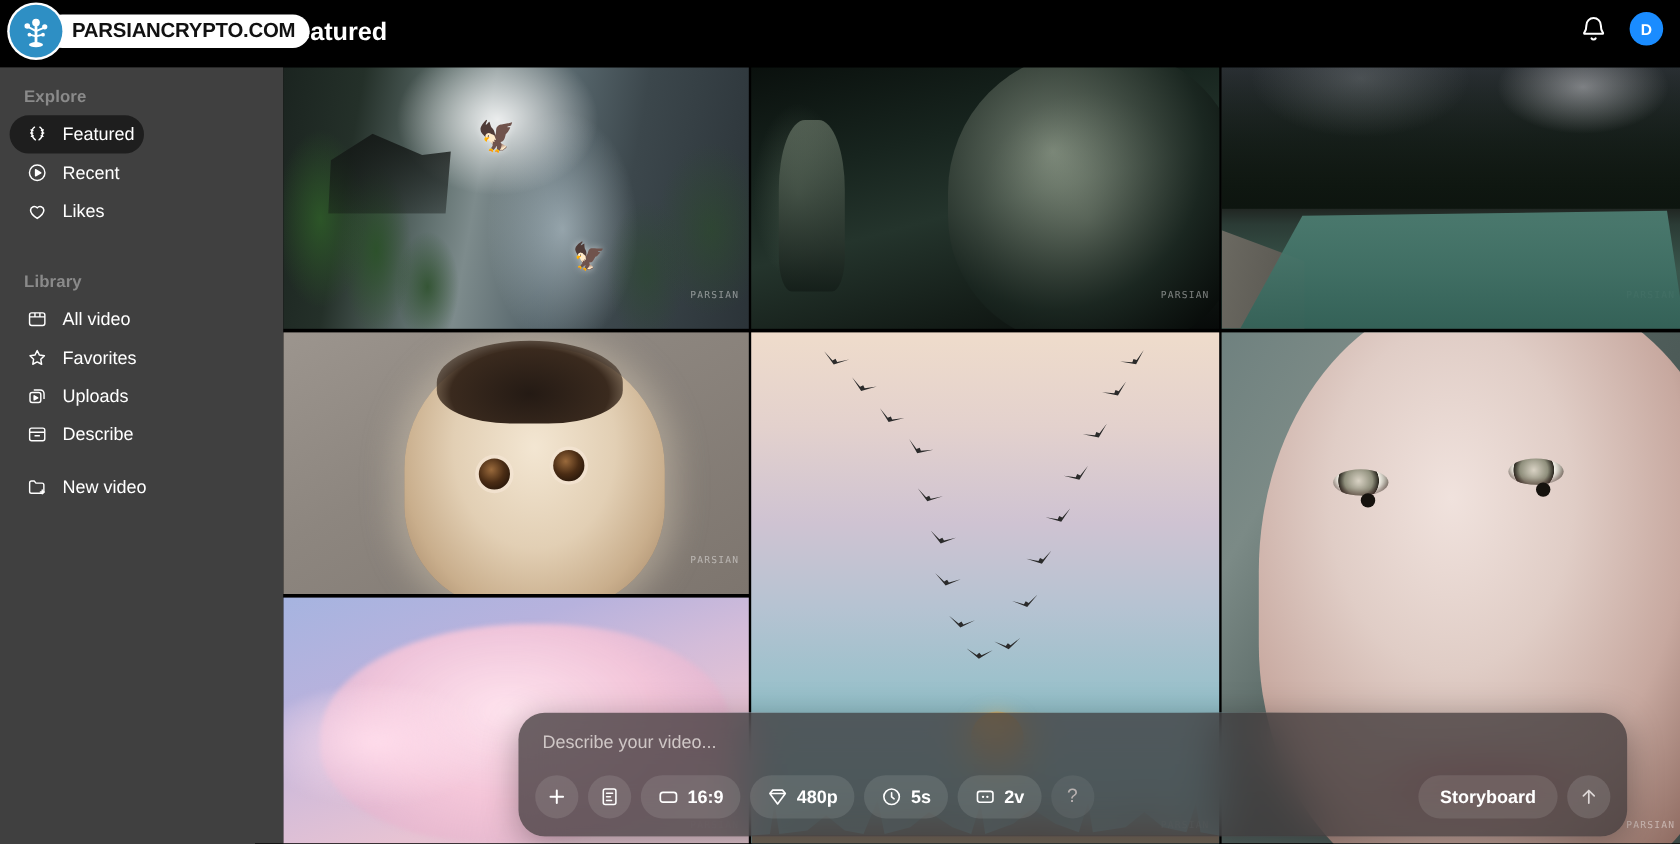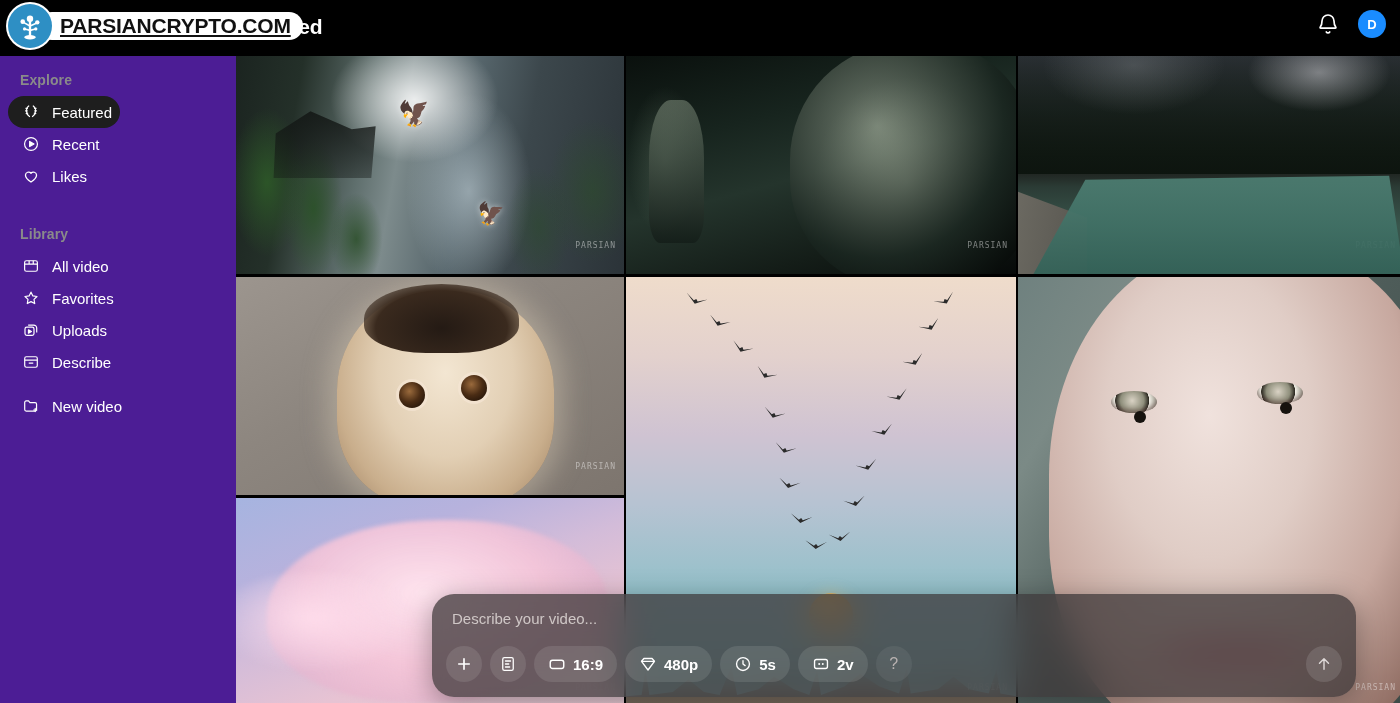--- a/index.html
+++ b/index.html
@@ -26,44 +26,44 @@
     background:#2e8fc4;
     display:flex; align-items:center; justify-content:center;
     position:relative; z-index:3;
     box-shadow:0 0 0 2px #fff;
   }
   .logo-pill {
     height:28px; margin-left:-14px;
     background:#fff; border-radius:14px;
     display:flex; align-items:center;
     padding:0 12px 0 22px;
-    font-size:21px; font-weight:bold; letter-spacing:-0.2px;
+    font-size:17px; font-weight:bold; letter-spacing:-0.2px;
     color:#111; white-space:nowrap;
-    position:relative; z-index:2;text-decoration:underline;
+    position:relative; z-index:2;
   }
   .page-title {
     position:absolute; left:234px; top:15px;
     font-size:21px; font-weight:bold; color:#fff;
   }
   .topbar-right {
     position:absolute; right:14px; top:10px;
     display:flex; align-items:center; gap:18px;
   }
   .bell { width:24px; height:24px; display:block; }
   .avatar {
     width:28px; height:28px; border-radius:50%;
     background:#1a8cff; color:#fff;
     display:flex; align-items:center; justify-content:center;
     font-size:13px; font-weight:bold;
   }
 
   
   .sidebar {
     position:absolute; left:0; top:56px; width:236px; height:647px;
-    background:#4c1d95; padding-top:10px; z-index:30;
+    background:#404040; padding-top:10px; z-index:30;
   }
   .section-label {
     color:#8a8a8a; font-size:14px; font-weight:bold;
     padding:6px 0 8px 20px; letter-spacing:0.1px;
   }
   .section-label.lib { padding-top:34px; }
   .nav-item {
     display:flex; align-items:center; gap:12px;
     height:32px; margin:0 116px 0 8px; padding:0 14px;
     border-radius:16px; color:#fff; font-size:15px;
@@ -578,20 +578,23 @@
         </span>
         <span>2v</span>
       </div>
 
       <div class="chip icon-only q">
         <span>?</span>
       </div>
 
       <div class="spacer"></div>
 
+      <div class="chip storyboard">
+        <span>Storyboard</span>
+      </div>
 
       <div class="chip send">
         <span>
           <svg viewBox="0 0 24 24" fill="none" stroke="#ded8d7" stroke-width="1.9" stroke-linecap="round" stroke-linejoin="round">
             <path d="M12 19V5M6 11l6-6 6 6"></path>
           </svg>
         </span>
       </div>
     </div>
   </div>

